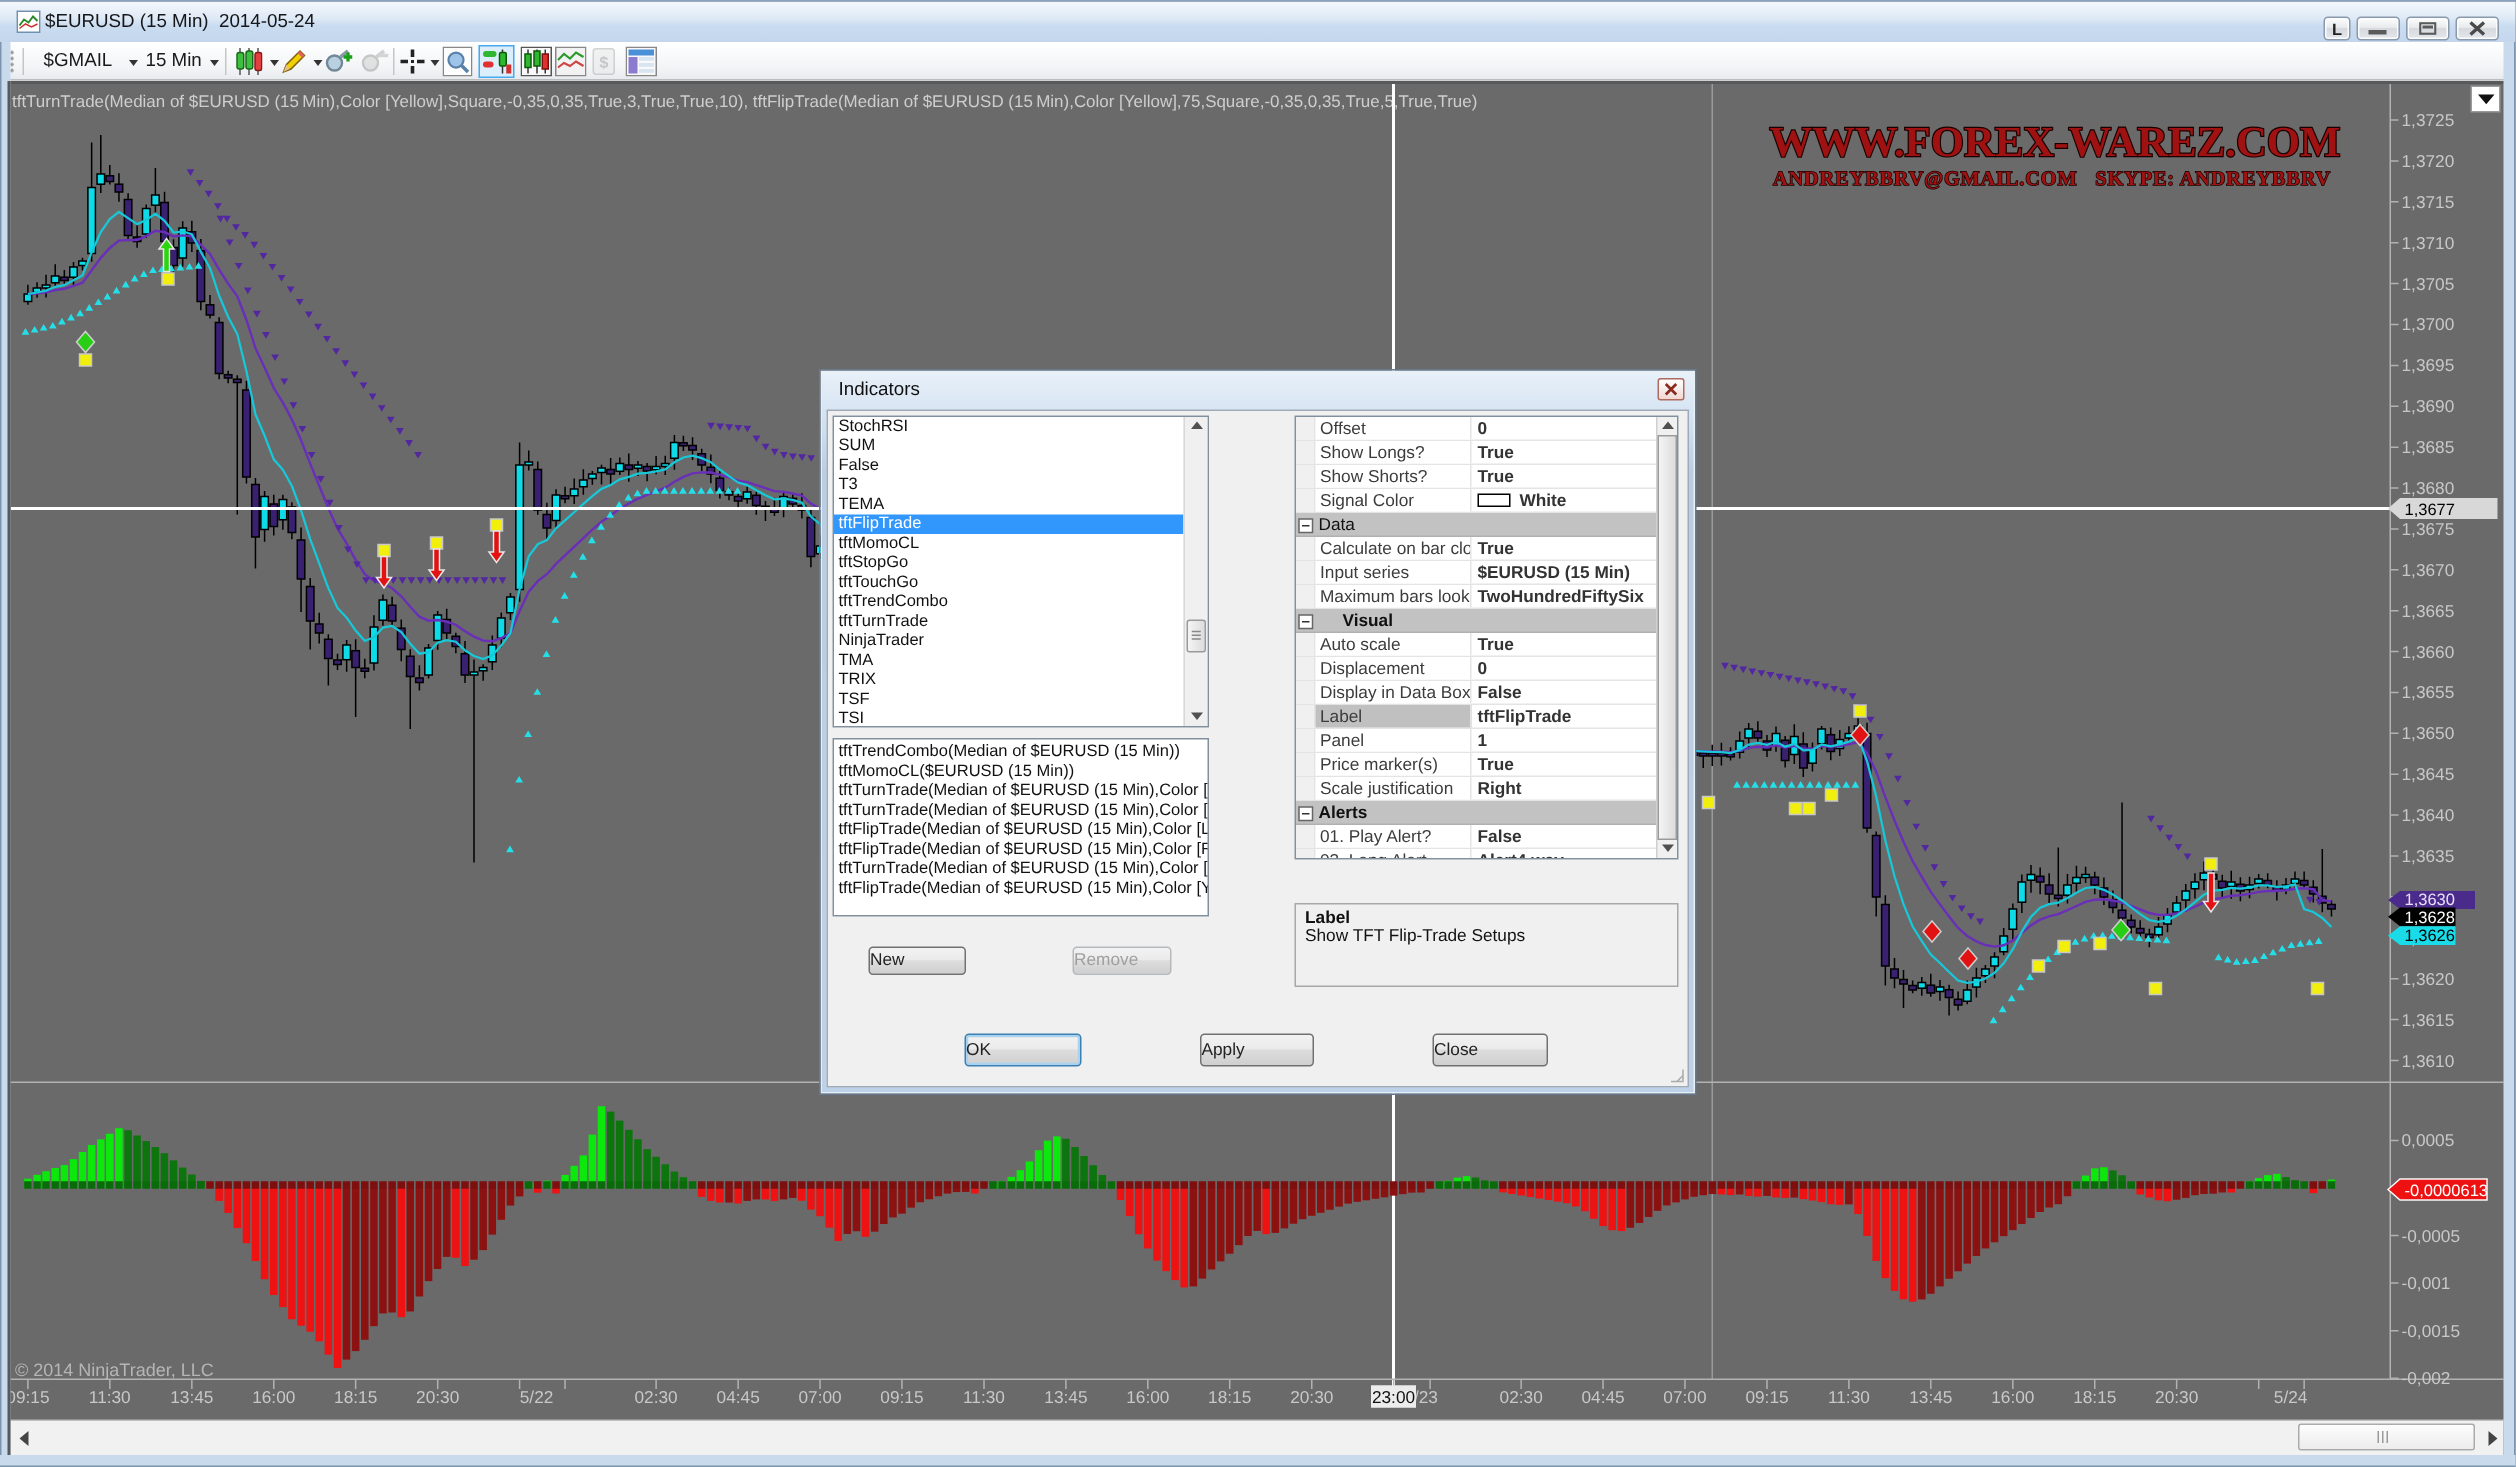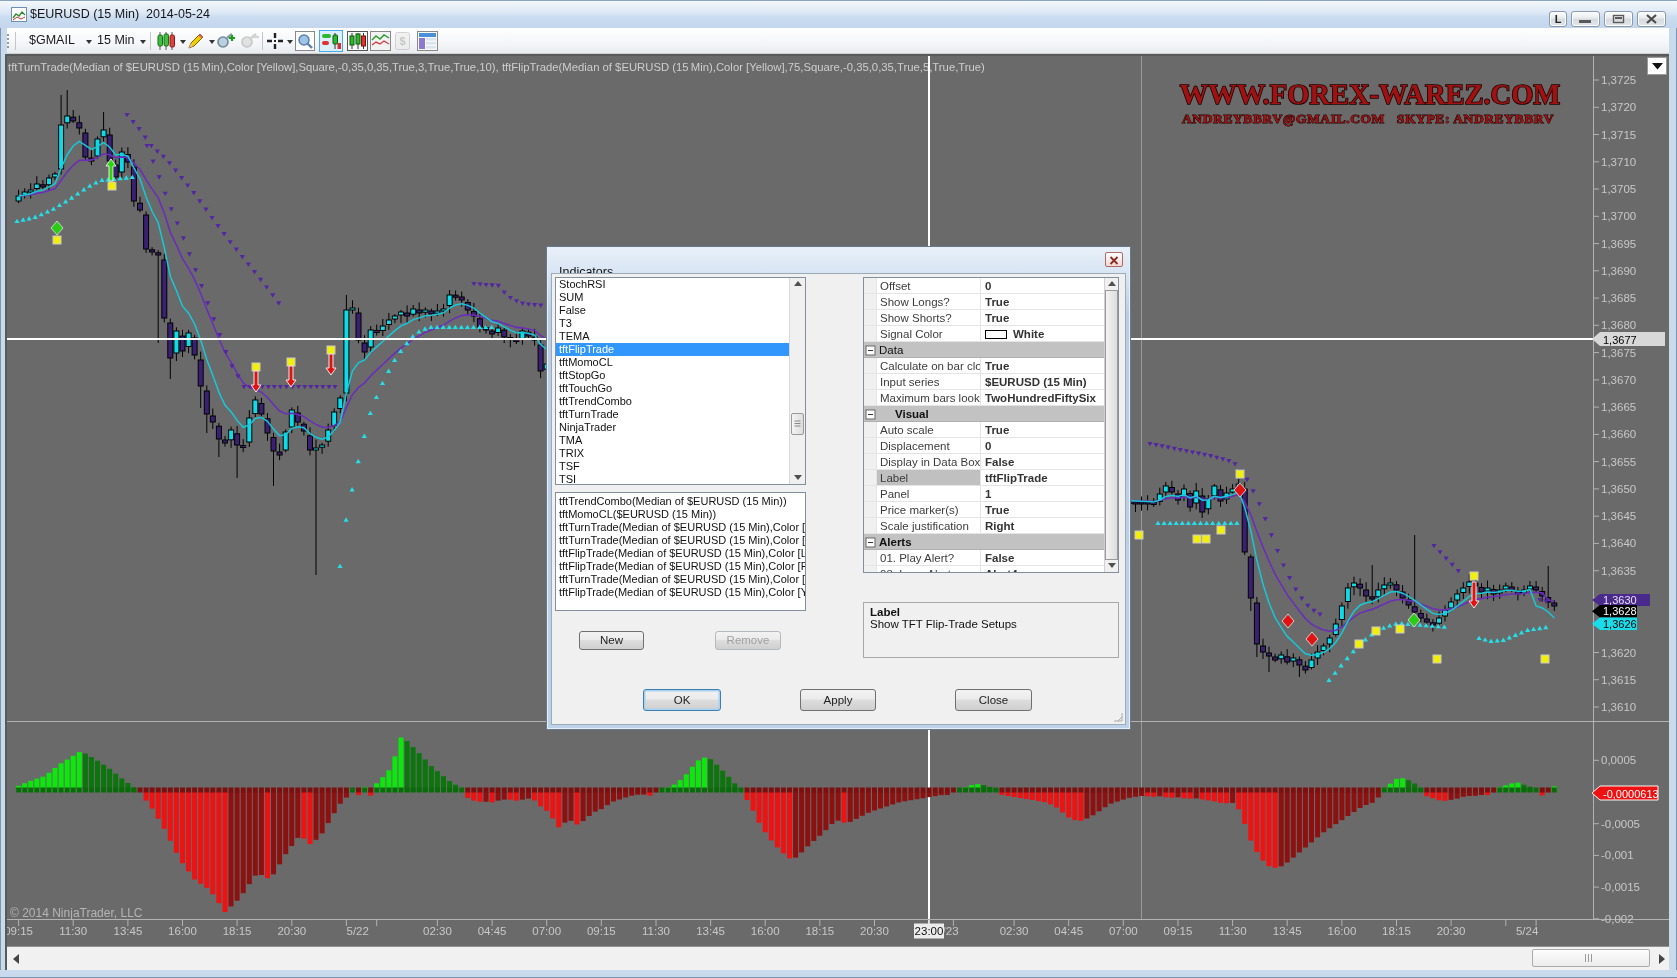--- a/index.html
+++ b/index.html
@@ -15,25 +15,25 @@
 .frameL:after{content:"";position:absolute;right:0;top:26px;bottom:8px;width:2px;background:#58595b}
 .frameR{position:absolute;right:0;top:28px;width:8px;bottom:0;background:#c9daed;border-right:1px solid #7c95ae}
 .frameB{position:absolute;left:0;bottom:0;width:1677px;height:8px;background:#c9daed;border-bottom:1px solid #7c95ae}
 .capbtn{position:absolute;top:10px;height:16px;border:1px solid #8a99ab;border-radius:3px;
  background:linear-gradient(#fdfdfd,#e8eaec 45%,#d6d9dd 50%,#e3e6ea);box-shadow:inset 0 0 0 1px #fbfcfd}
 #hscroll{position:absolute;left:1px;bottom:8px;height:24px;width:1668px;background:#f1f1f1;border-top:1px solid #919191}
 .tbtxt{display:inline-block;font-size:12.5px;color:#1a1a1a;vertical-align:middle;padding:0 2px}
 .darr{display:inline-block;width:0;height:0;border-left:3.5px solid transparent;border-right:3.5px solid transparent;border-top:4px solid #333;vertical-align:middle;margin:0 3px}
 #dlg{position:absolute;left:546px;top:246px;width:585px;height:484px;background:linear-gradient(#e9f1f9 0%,#cfdff0 8%,#b9cde5 14%,#bdd1e8 100%);
  border:1px solid #67798c;box-shadow:inset 0 0 0 1px #e7eff7}
-#dlg .dtitle{position:absolute;left:12px;top:18px;font-size:12.5px;color:#101010}
+#dlg .dtitle{position:absolute;left:12px;top:5px;font-size:12.5px;color:#101010}
 #dlgbody{position:absolute;left:4px;top:26px;right:4px;bottom:4px;background:#f0f0f0;border:1px solid #9daab8}
 .lbox{position:absolute;background:#fff;border:1px solid #828f9c;font-size:11px;color:#111}
 .lrow{height:13px;line-height:13px;padding-left:3px;white-space:nowrap}
-.btn{position:absolute;height:22px;font-size:11.5px;color:#222;text-align:center;
+.btn{position:absolute;height:22px;font-size:11.5px;color:#222;
  border:1px solid #707070;border-radius:3px;
  background:linear-gradient(#f2f2f2,#ebebeb 45%,#dddddd 50%,#cfcfcf);line-height:20px}
 .gridrow{height:16px;line-height:16px;white-space:nowrap;overflow:hidden}
 </style></head><body>
 <div id="win">
     <svg width="1677" height="978" viewBox="0 0 1677 978" style="position:absolute;left:0;top:0" shape-rendering="crispEdges" text-rendering="optimizeLegibility">
       <rect x="7" y="56" width="1662" height="864" fill="#6a6a6a"></rect>
       <g shape-rendering="auto">
         <text x="1370" y="104" font-family="Liberation Serif,serif" font-weight="bold" font-size="28.5" fill="#a01212" stroke="#190000" stroke-width="1.6" text-anchor="middle" style="paint-order:stroke">WWW.FOREX-WAREZ.COM</text>
         <text x="1368" y="123" font-family="Liberation Serif,serif" font-weight="bold" font-size="13.5" fill="#a01212" stroke="#190000" stroke-width="1" text-anchor="middle" style="paint-order:stroke" letter-spacing="0.6">ANDREYBBRV@GMAIL.COM&nbsp;&nbsp;&nbsp;SKYPE: ANDREYBBRV</text>

